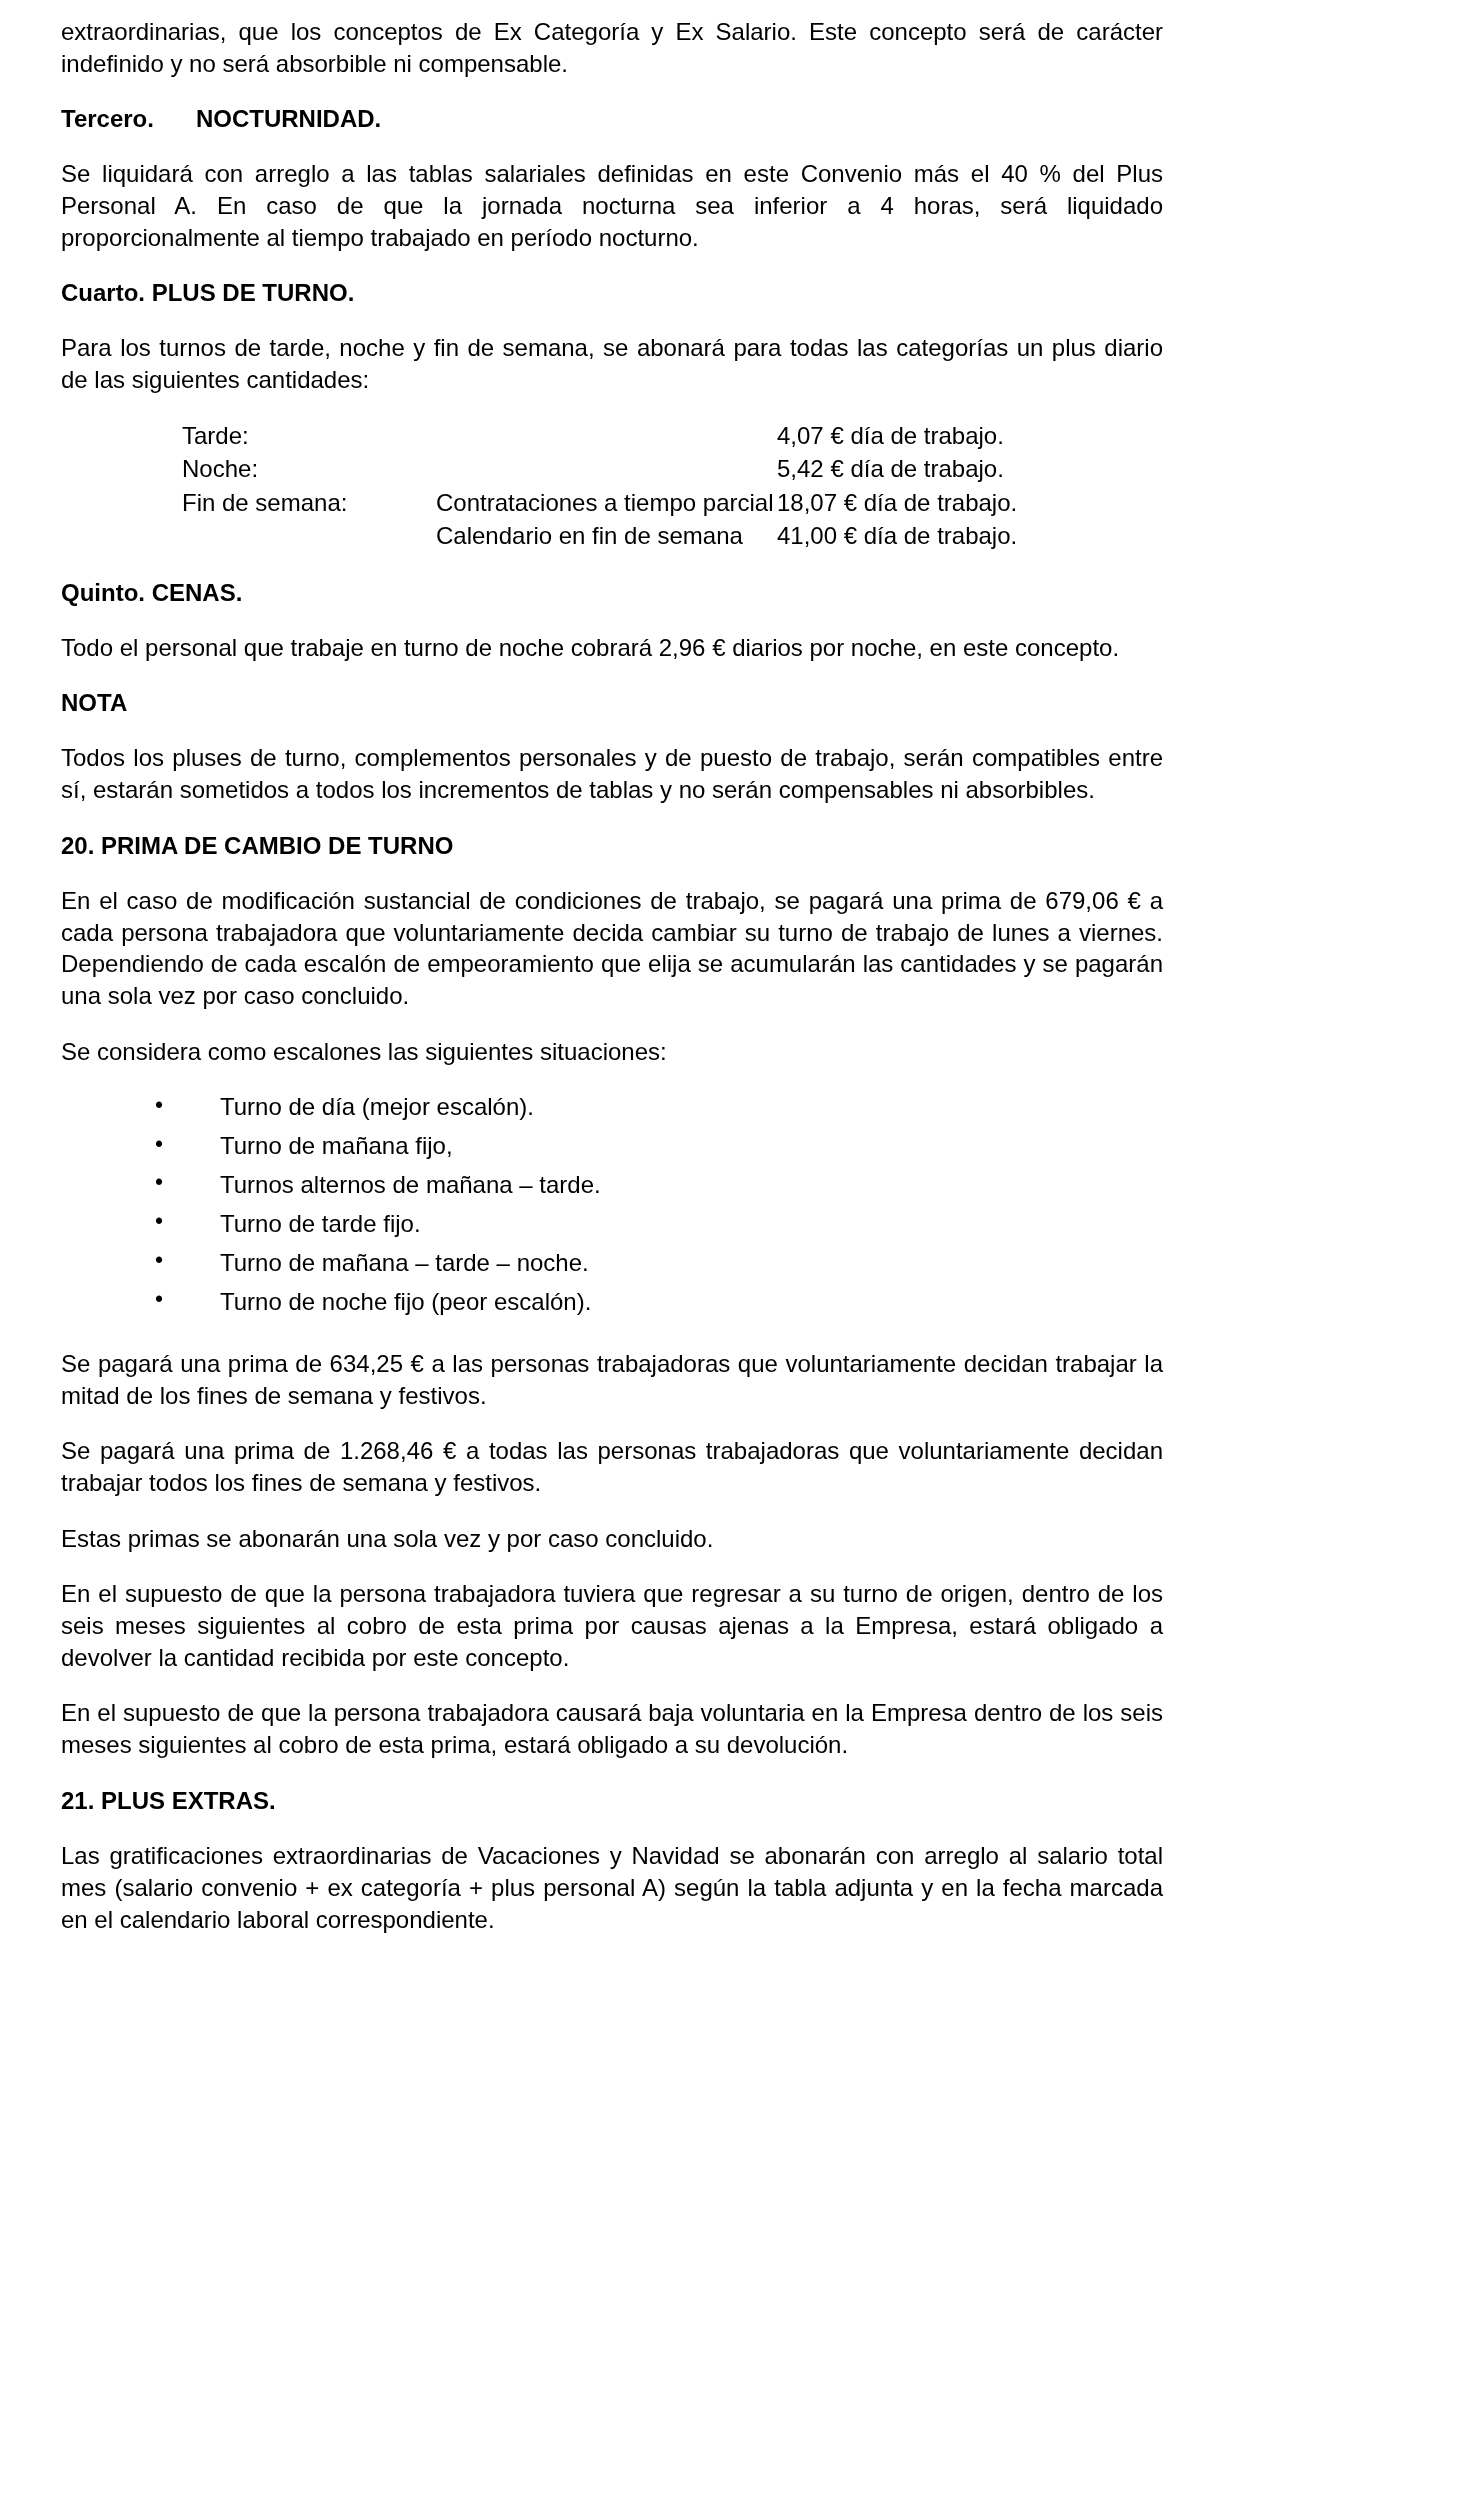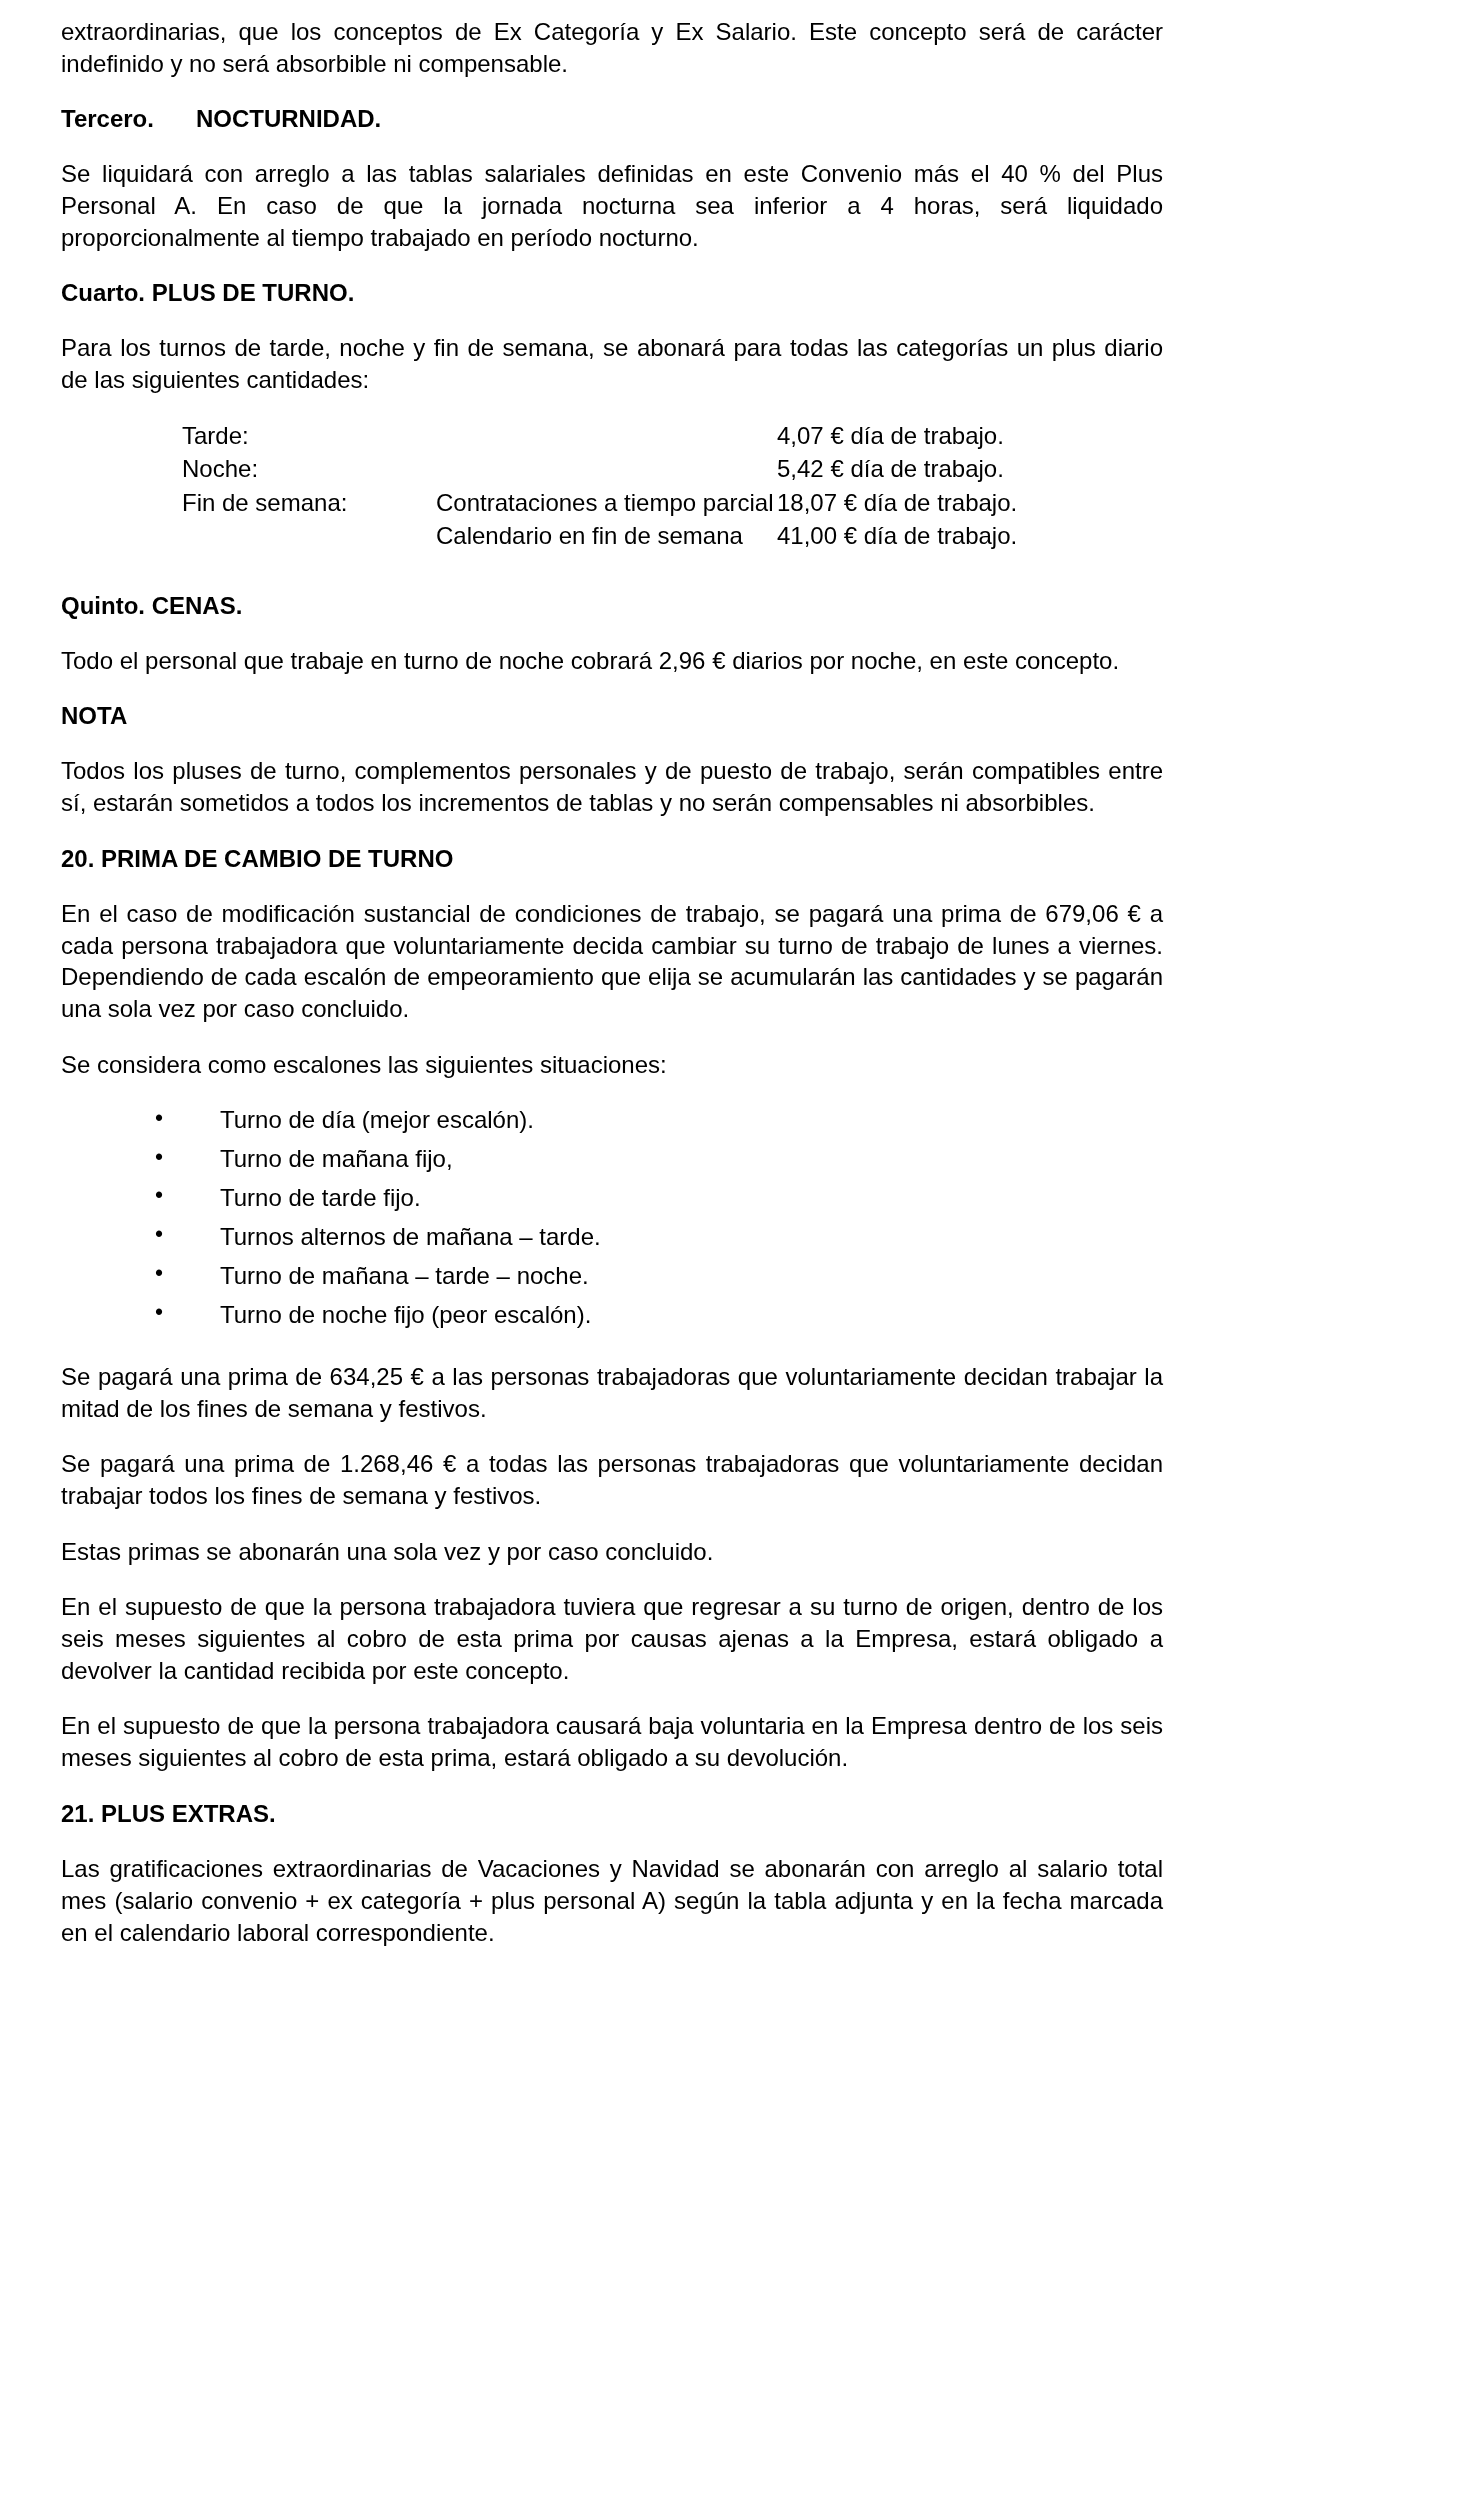--- a/index.html
+++ b/index.html
@@ -45,21 +45,21 @@
   .heading-num .num {
     display: inline-block;
     min-width: 40px;
   }
   .heading .word-gap {
     display: inline-block;
     width: 42px;
   }
   
   .turno-table {
-    margin: 0 0 36px 0;
+    margin: 0 0 23px 0;
     padding-left: 121px;
     font-size: 24px;
     line-height: 1.33;
   }
   .turno-table table {
     border-collapse: collapse;
   }
   .turno-table td {
     padding: 0 0 1.7px 0;
     vertical-align: top;
@@ -140,22 +140,22 @@
 
   <div class="heading-num"><span class="num">20.</span><span>PRIMA DE CAMBIO DE TURNO</span></div>
 
   <p class="para">En el caso de modificación sustancial de condiciones de trabajo, se pagará una prima de 679,06 € a cada persona trabajadora que voluntariamente decida cambiar su turno de trabajo de lunes a viernes. Dependiendo de cada escalón de empeoramiento que elija se acumularán las cantidades y se pagarán una sola vez por caso concluido.</p>
 
   <p class="para">Se considera como escalones las siguientes situaciones:</p>
 
   <ul class="bullets">
     <li>Turno de día (mejor escalón).</li>
     <li>Turno de mañana fijo,</li>
+    <li>Turnos alternos de mañana – tarde.</li>
     <li>Turno de tarde fijo.</li>
-    <li>Turnos alternos de mañana – tarde.</li>
     <li>Turno de mañana – tarde – noche.</li>
     <li>Turno de noche fijo (peor escalón).</li>
   </ul>
 
   <p class="para">Se pagará una prima de 634,25 € a las personas trabajadoras que voluntariamente decidan trabajar la mitad de los fines de semana y festivos.</p>
 
   <p class="para">Se pagará una prima de 1.268,46 € a todas las personas trabajadoras que voluntariamente decidan trabajar todos los fines de semana y festivos.</p>
 
   <p class="para">Estas primas se abonarán una sola vez y por caso concluido.</p>
 

